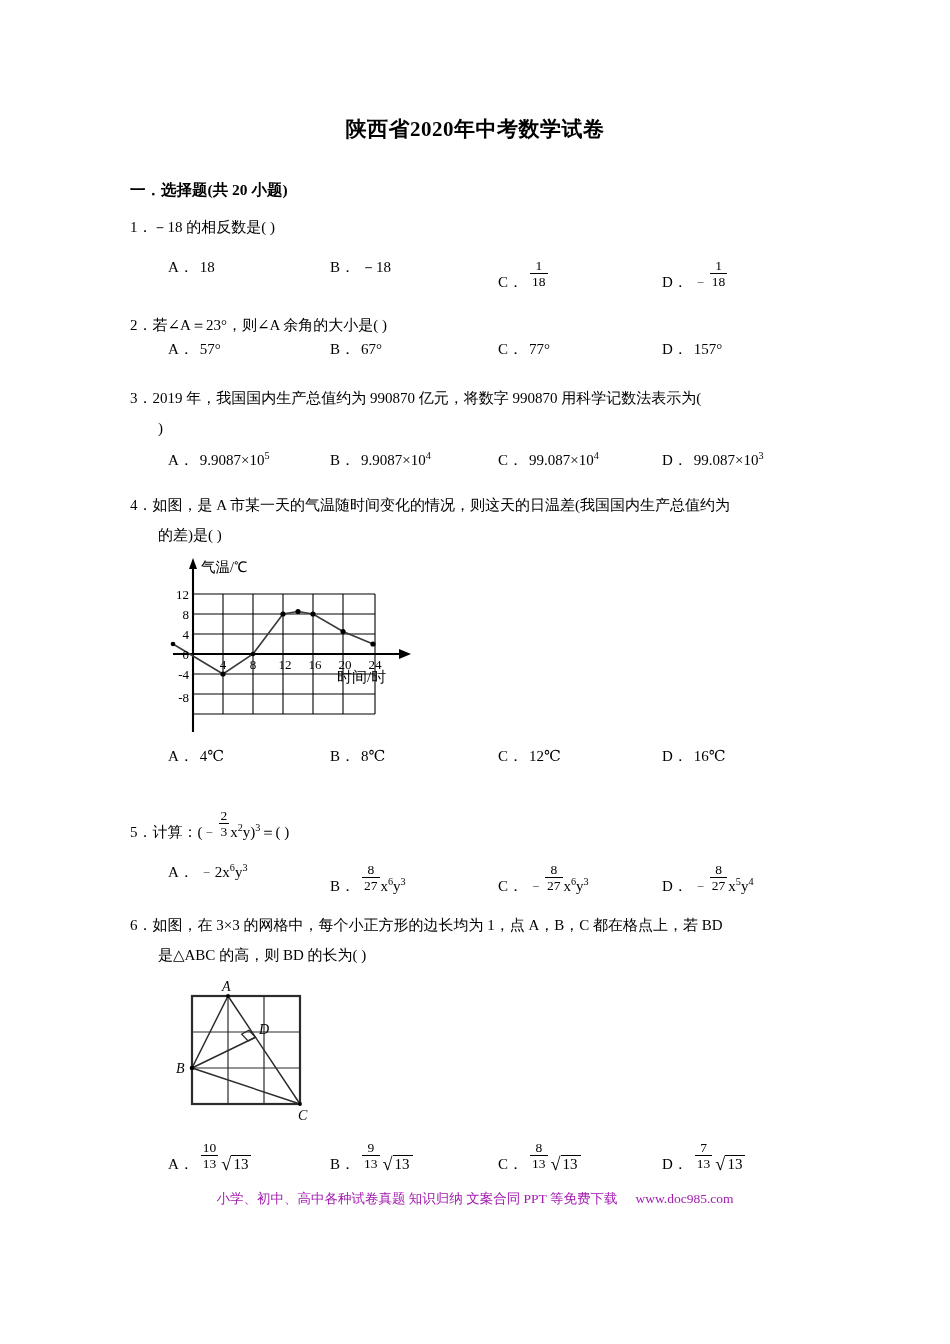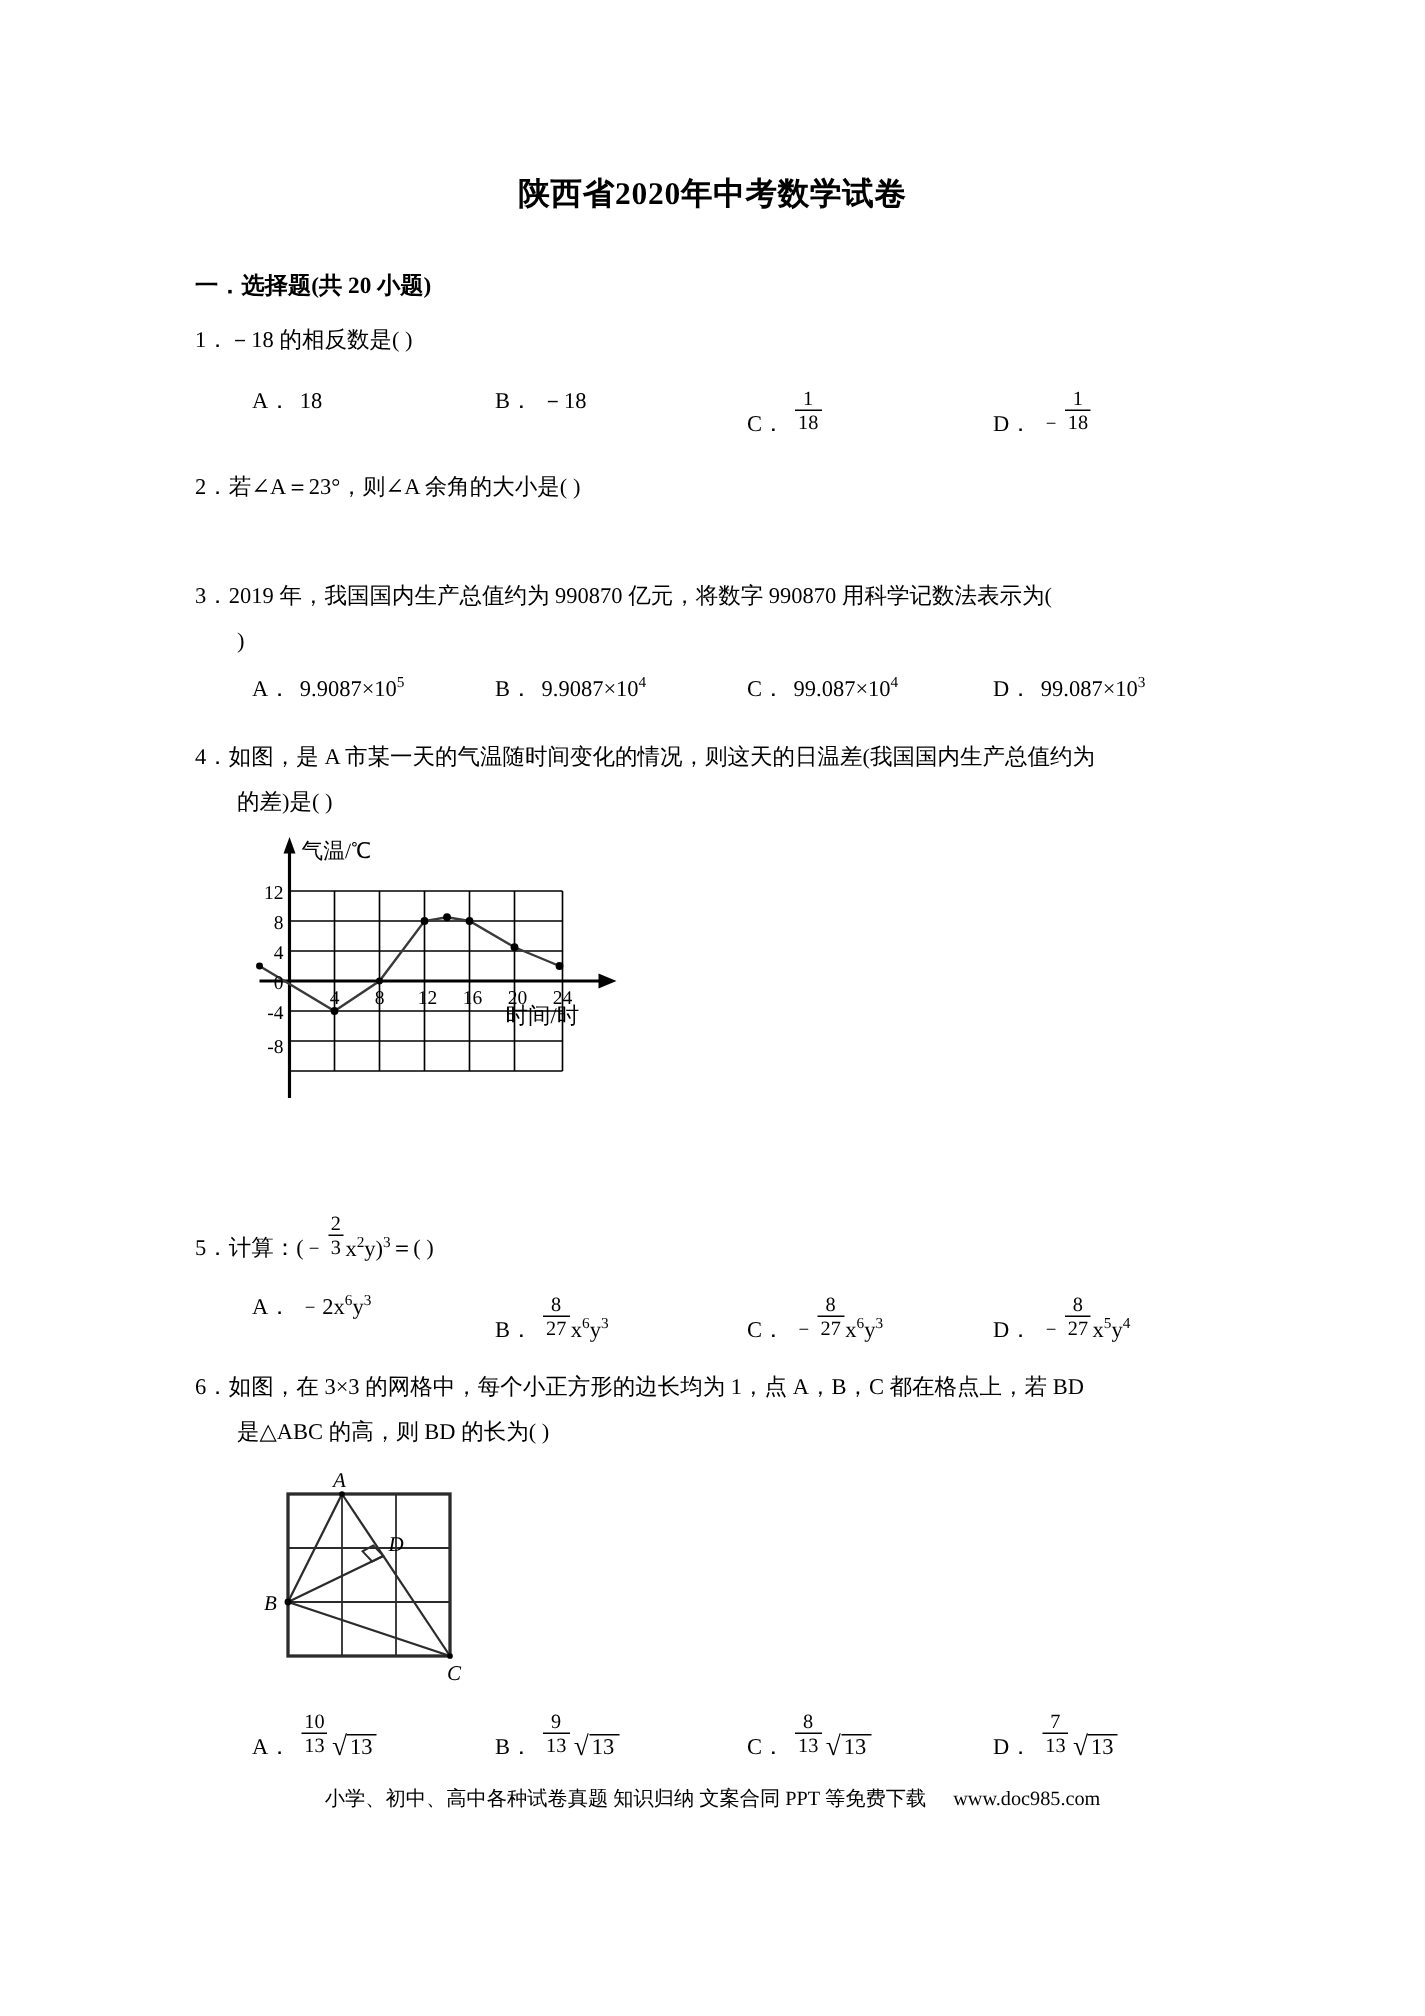--- a/index.html
+++ b/index.html
@@ -128,21 +128,21 @@
     height: 145px;
   }
 
   .footer {
     position: absolute;
     left: 0;
     top: 1190px;
     width: 950px;
     text-align: center;
     font-size: 13.5px;
-    color: #000000;
+    color: #a21caf;
   }
   .footer .url { margin-left: 18px; }
   .footer-inner { display: inline-block; }
 </style>
 </head>
 <body>
 
 <div class="page">
 
   <div class="doc-title">陕西省2020年中考数学试卷</div>
@@ -162,20 +162,34 @@
     <span class="opt oC">
       <span class="lbl">C．</span><span class="frac frac-hi"><span class="n">1</span><span class="d">18</span></span>
     </span>
     <span class="opt oD">
       <span class="lbl">D．</span><span>﹣</span><span class="frac frac-hi"><span class="n">1</span><span class="d">18</span></span>
     </span>
   </div>
 
   <div class="q" style="top:310px;">
     <span>2．</span><span>若∠A＝23°，则∠A 余角的大小是(      )</span>
+  </div>
+  <div class="opts" style="top:340px;">
+    <span class="opt oA">
+      <span class="lbl">A．</span><span>57°</span>
+    </span>
+    <span class="opt oB">
+      <span class="lbl">B．</span><span>67°</span>
+    </span>
+    <span class="opt oC">
+      <span class="lbl">C．</span><span>77°</span>
+    </span>
+    <span class="opt oD">
+      <span class="lbl">D．</span><span>157°</span>
+    </span>
   </div>
 
   <div class="q" style="top:383px;">
     <span>3．</span><span>2019 年，我国国内生产总值约为 990870 亿元，将数字 990870 用科学记数法表示为(</span>
   </div>
   <div class="qline2" style="top:413px;">)</div>
   <div class="opts" style="top:450px;">
     <span class="opt oA">
       <span class="lbl">A．</span><span>9.9087×10</span><sup>5</sup>
     </span>
@@ -253,20 +267,34 @@
         <text x="150" y="117">16</text>
         <text x="180" y="117">20</text>
         <text x="210" y="117">24</text>
       </g>
 
       <text x="36" y="20" font-family="Liberation Serif, serif" font-size="14.5" fill="#000">气温/℃</text>
       <text x="172" y="130" font-family="Liberation Serif, serif" font-size="15" fill="#000">时间/时</text>
     </svg>
   </div>
 
+  <div class="opts" style="top:747px;">
+    <span class="opt oA">
+      <span class="lbl">A．</span><span>4℃</span>
+    </span>
+    <span class="opt oB">
+      <span class="lbl">B．</span><span>8℃</span>
+    </span>
+    <span class="opt oC">
+      <span class="lbl">C．</span><span>12℃</span>
+    </span>
+    <span class="opt oD">
+      <span class="lbl">D．</span><span>16℃</span>
+    </span>
+  </div>
 
   <div class="q" style="top:808px;">
     <span>5．</span><span>计算：(﹣</span><span class="frac frac-hi"><span class="n">2</span><span class="d">3</span></span><span class="ital">x<sup>2</sup>y)<sup>3</sup></span><span>＝(      )</span>
   </div>
   <div class="opts" style="top:862px;">
     <span class="opt oA">
       <span class="lbl">A．</span><span>﹣2<span class="ital">x</span><sup>6</sup><span class="ital">y</span><sup>3</sup></span>
     </span>
     <span class="opt oB">
       <span class="lbl">B．</span><span class="frac frac-hi"><span class="n">8</span><span class="d">27</span></span><span class="ital">x<sup>6</sup>y<sup>3</sup></span>

